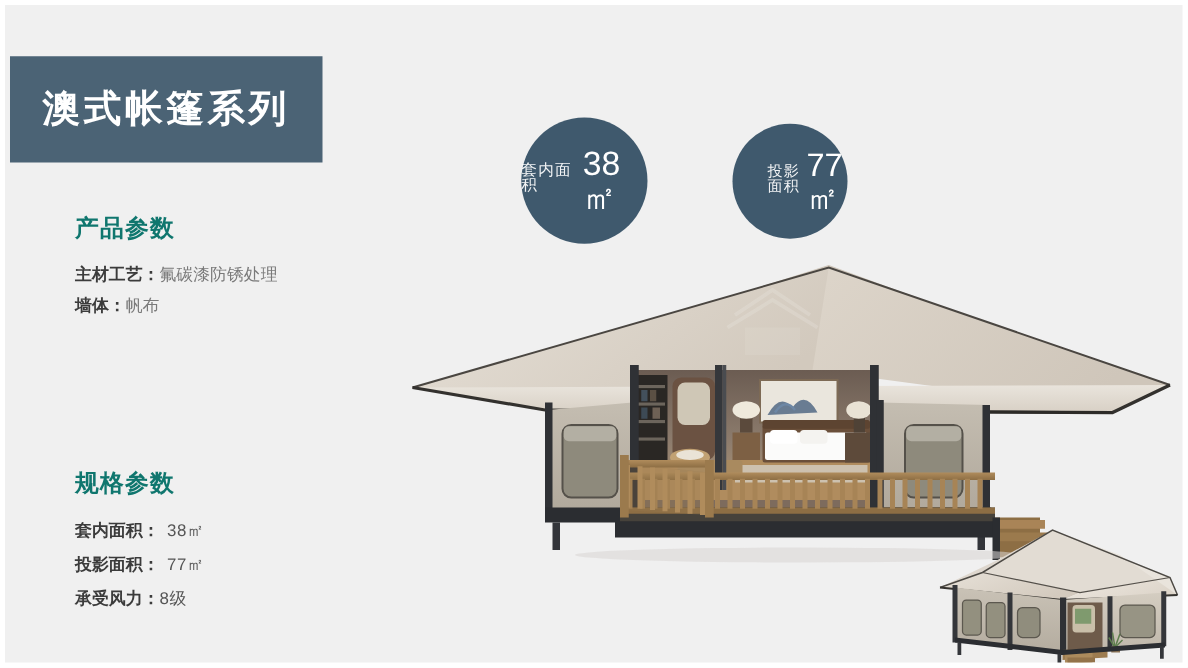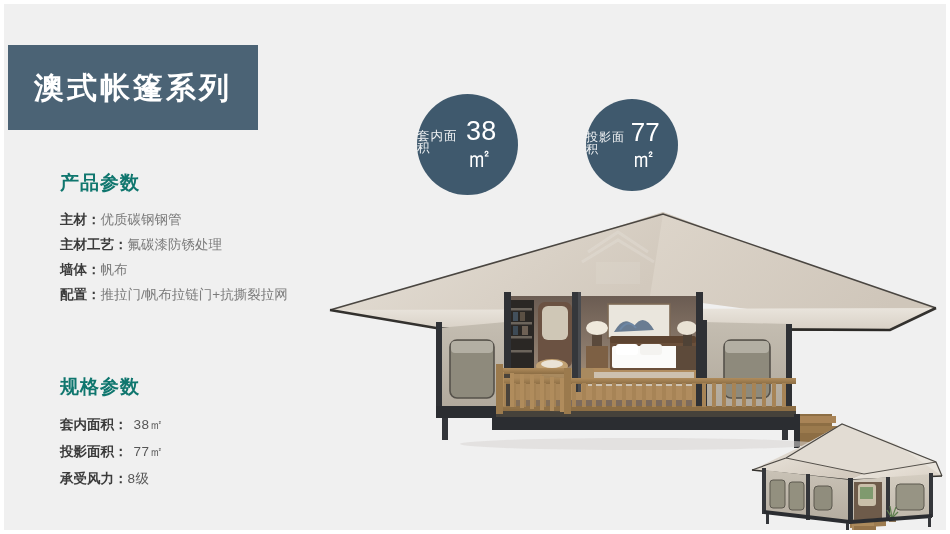--- a/index.html
+++ b/index.html
@@ -78,21 +78,21 @@
     margin-bottom:5px;
   }
   .stat-circle .big {
     font-size:27px;
     line-height:1;
     letter-spacing:0px;
     font-weight:normal;
   }
   #stat-0 { left:413px; top:90px; width:101px; height:101px; }
   #stat-1 { left:582px; top:95px; width:92px; height:92px; }
-  #stat-1 .cap { font-size:12px; }
+  #stat-1 .cap { font-size:12px;margin-left:28px; }
   #stat-1 .big { font-size:26px; }
   #stat-2 { left:750px; top:97px; width:86px; height:86px; }
   #stat-2 .cap { font-size:11.5px; }
   #stat-2 .big { font-size:23px; }
 
   
   #hero-art { position:absolute; left:316px; top:196px; width:626px; height:280px; }
   #small-art { position:absolute; left:742px; top:414px; width:200px; height:116px; }
   svg { display:block; }
 </style>
@@ -103,30 +103,24 @@
   <div id="canvas">
 
     <div id="title-banner">
       <span class="txt">澳式帐篷系列</span>
     </div>
 
     <div id="product-section" class="section">
       <div class="sec-head">产品参数</div>
 
       <div class="param-row">
-        <span class="lbl">主材：</span><span class="val">优质碳钢钢管</span>
-      </div>
-      <div class="param-row">
         <span class="lbl">主材工艺：</span><span class="val">氟碳漆防锈处理</span>
       </div>
       <div class="param-row">
         <span class="lbl">墙体：</span><span class="val">帆布</span>
-      </div>
-      <div class="param-row">
-        <span class="lbl">配置：</span><span class="val">推拉门/帆布拉链门+抗撕裂拉网</span>
       </div>
     </div>
 
     <div id="spec-section" class="section">
       <div class="sec-head">规格参数</div>
 
       <div class="param-row">
         <span class="lbl">套内面积：</span><span class="gap"></span><span class="val">38㎡</span>
       </div>
       <div class="param-row">

